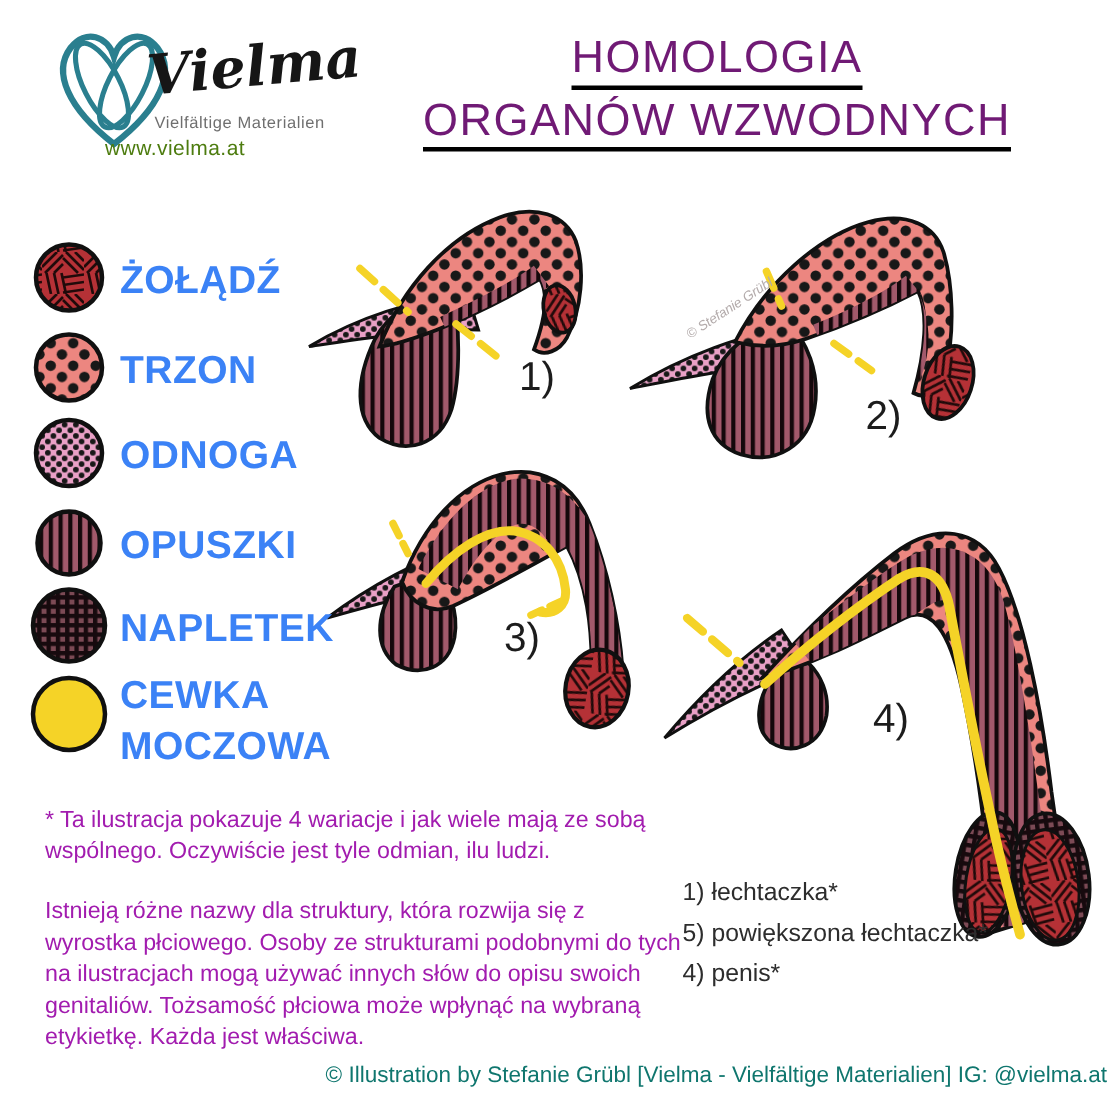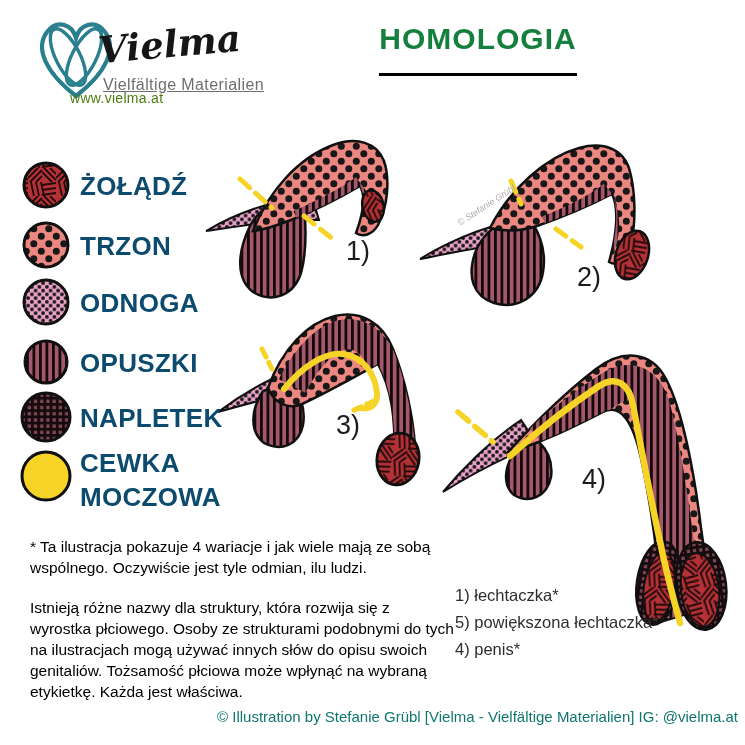--- a/index.html
+++ b/index.html
@@ -2,32 +2,32 @@
 <html><head>
 <meta charset="utf-8">
 <style>
   html,body{margin:0;padding:0;background:#fff;}
   .canvas{position:relative;width:745px;height:745px;background:#fff;overflow:hidden;
           font-family:"Liberation Sans",sans-serif;color:#161616;}
   .abs{position:absolute;}
   
   .brand{font-family:"DejaVu Serif",serif;font-style:italic;font-weight:700;
          font-size:37px;transform:rotate(-5deg);color:#161616;}
-  .tagline{font-size:16px;color:#6f6f6f;letter-spacing:.4px;text-decoration:underline;}
+  .tagline{font-size:11px;color:#6f6f6f;letter-spacing:.4px;}
   .website{font-size:14px;color:#4d7c0f;letter-spacing:.3px;}
   
   .title{left:258px;top:22px;width:440px;text-align:center;}
-  .title-line{display:inline-block;font-weight:700;font-size:30px;letter-spacing:1px;
-              border-bottom:3.5px solid #000;padding-bottom:17px;line-height:1.12;color:#15803d;}
+  .title-line{display:inline-block;font-weight:400;font-size:30px;letter-spacing:1px;
+              border-bottom:3.5px solid #000;padding-bottom:1px;line-height:1.12;color:#701a75;}
   
-  .legend-label{font-size:26px;font-weight:700;color:#0c4a6e;letter-spacing:.3px;line-height:1.2;}
+  .legend-label{font-size:26px;font-weight:700;color:#3b82f6;letter-spacing:.3px;line-height:1.2;}
   
   .fig-num{font-size:27px;font-weight:400;color:#1c1c1c;}
   
-  .para{font-size:15.5px;line-height:1.36;color:#000000;}
+  .para{font-size:15.5px;line-height:1.36;color:#a21caf;}
   .vlist{font-size:16.5px;line-height:1.64;color:#2d2d2d;margin-top:16px;}
   .credit{font-size:15px;color:#0f766e;text-align:right;}
   svg{display:block;}
 </style>
 </head>
 <body>
 
 <div class="canvas">
 
   <svg class="abs" style="left:26px;top:8px" width="100" height="95" viewBox="0 0 100 95">
@@ -36,20 +36,21 @@
       <ellipse cx="42" cy="49" rx="12" ry="31" transform="rotate(-27 42 49)" stroke-width="3.4"></ellipse>
       <ellipse cx="58" cy="49" rx="12" ry="31" transform="rotate(27 58 49)" stroke-width="3.4"></ellipse>
     </g>
   </svg>
   <div class="abs brand" style="left:98px;top:22px">Vielma</div>
   <div class="abs tagline" style="left:103px;top:76px">Vielfältige Materialien</div>
   <div class="abs website" style="left:70px;top:90px">www.vielma.at</div>
 
   <div class="abs title">
     <div><span class="title-line">HOMOLOGIA</span></div>
+    <div style="margin-top:4px"><span class="title-line">ORGANÓW WZWODNYCH</span></div>
   </div>
 
   <svg class="abs" style="left:0;top:0" width="745" height="745" viewBox="0 0 745 745">
     <defs>
       <pattern id="pat-hatch" width="28" height="28" patternUnits="userSpaceOnUse">
         <rect width="28" height="28" fill="#b53136"></rect>
         <g stroke="#200a0a" stroke-width="1.8" fill="none">
           <path d="M0,10 L10,0 M2,14 L14,2 M8,14 L14,8"></path>
           <path d="M14,4 L24,14 M16,0 L28,12 M22,0 L28,6"></path>
           <path d="M3,14 L6,28 M8,14 L11,28 M13,14 L16,28"></path>

